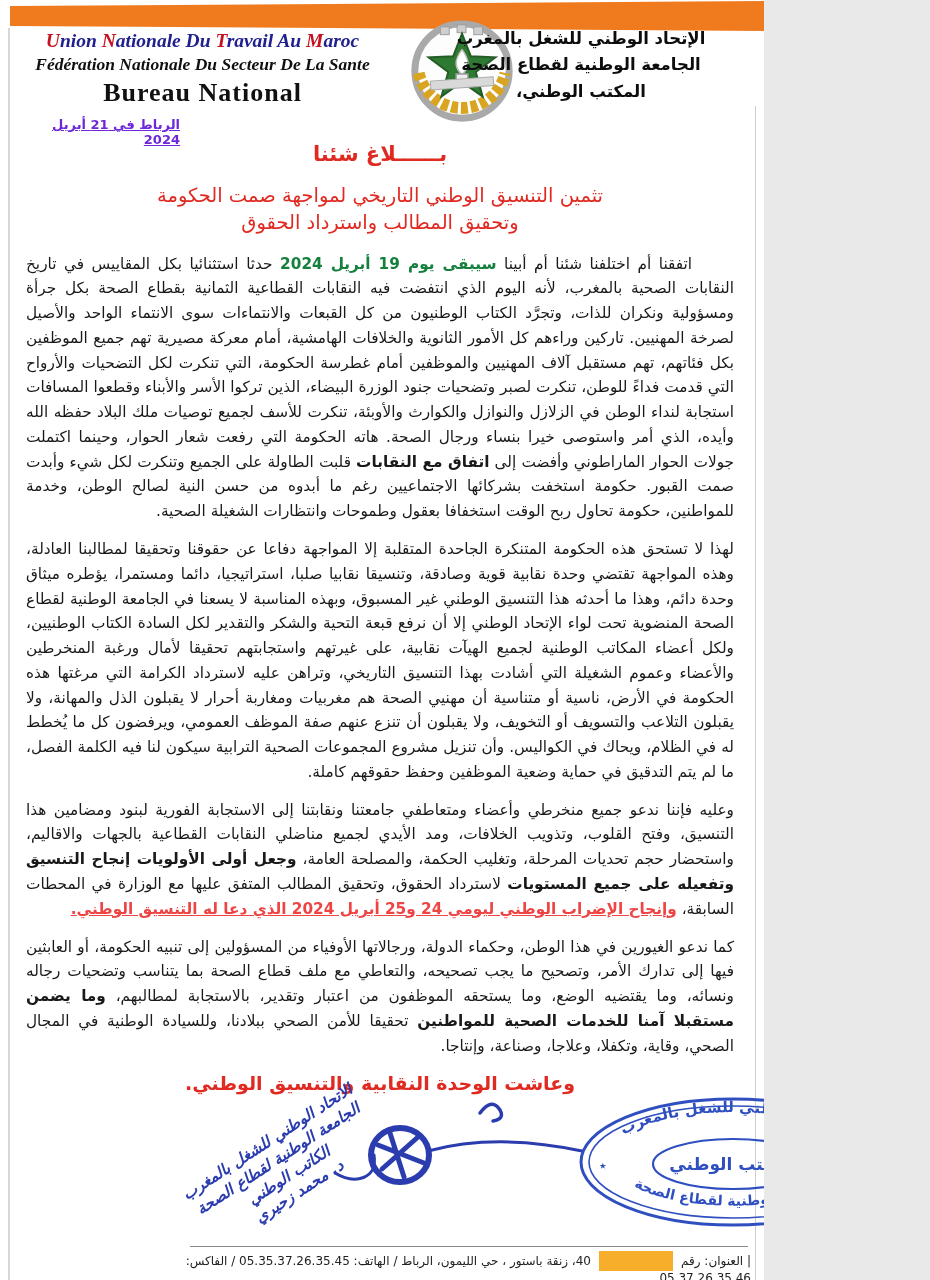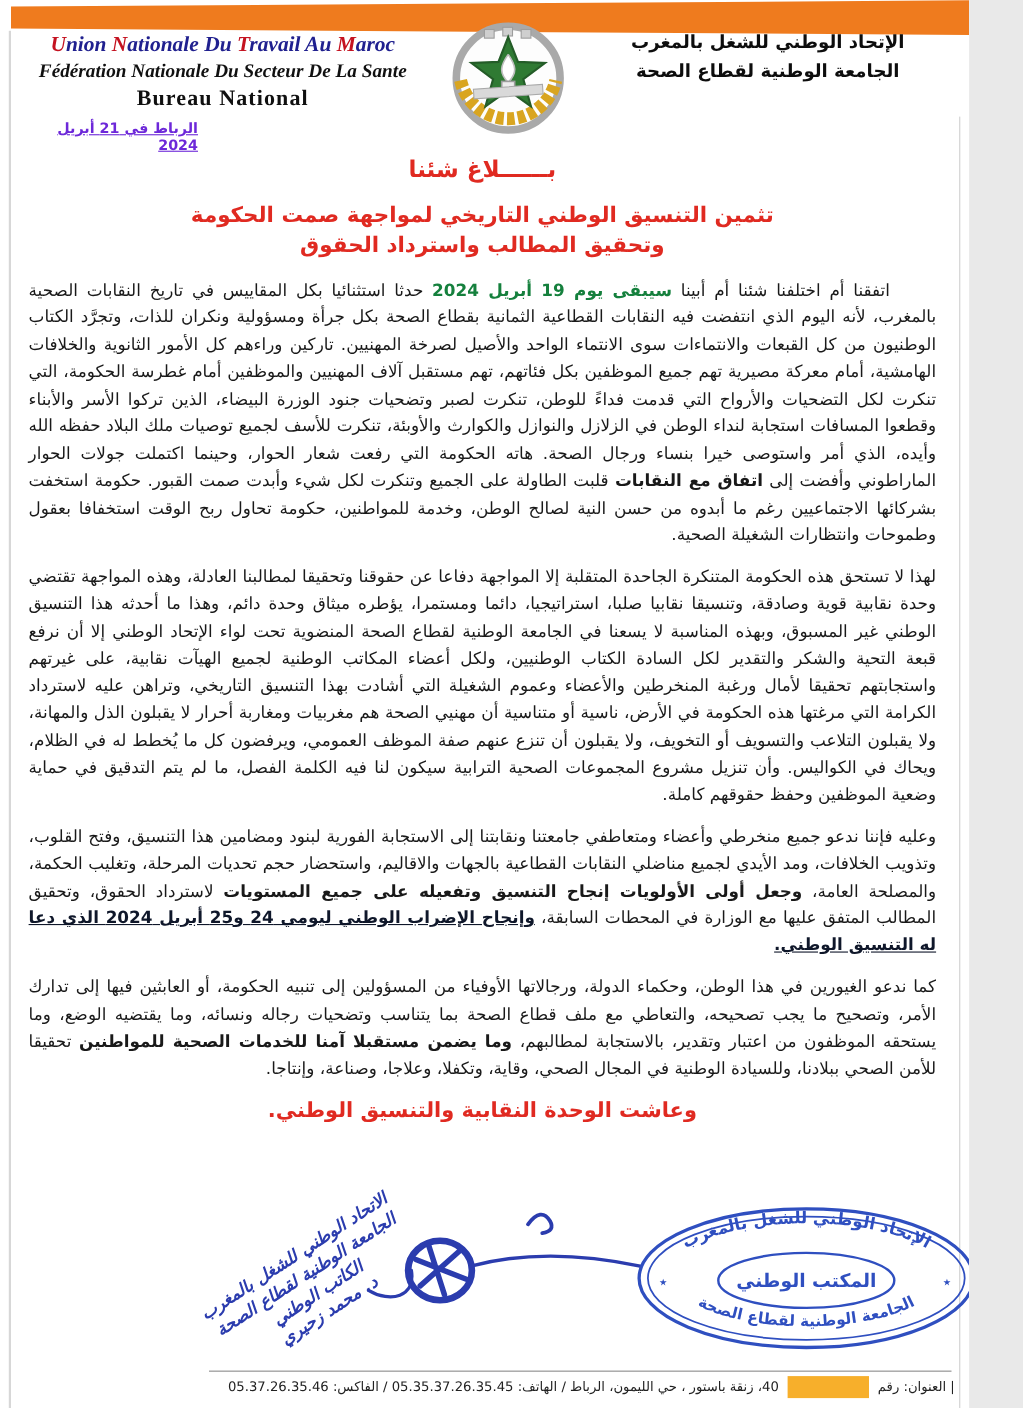--- a/index.html
+++ b/index.html
@@ -1,42 +1,42 @@
 <!DOCTYPE html>
 <html lang="ar"><head>
 <meta charset="utf-8">
 <style>
   html,body{margin:0;padding:0;}
   body{width:930px;height:1280px;background:#e9e9e9;font-family:"DejaVu Sans",sans-serif;}
-  .page{position:relative;width:881px;height:1280px;background:#ffffff;overflow:hidden;}
+  .page{position:relative;width:764px;height:1280px;background:#ffffff;overflow:hidden;}
   .edge-left{position:absolute;left:8px;top:28px;bottom:0;width:1.5px;background:#d7d7d7;}
   .edge-right{position:absolute;right:8px;top:106px;bottom:0;width:1.5px;background:#cfcfcf;}
   .band-svg{position:absolute;top:0;left:0;}
 
   
   .hdr-left{position:absolute;left:30px;top:30px;width:345px;text-align:center;}
   .fr1{font-family:"Liberation Serif",serif;font-style:italic;font-weight:bold;font-size:19.5px;color:#20208f;white-space:nowrap;}
   .fr1 .ri{color:#c41220;}
   .fr2{font-family:"Liberation Serif",serif;font-style:italic;font-weight:bold;font-size:17.5px;color:#101010;margin-top:2px;white-space:nowrap;}
-  .fr3{font-family:"Liberation Serif",serif;font-weight:bold;font-size:20px;color:#101010;margin-top:3px;letter-spacing:1px;}
+  .fr3{font-family:"Liberation Serif",serif;font-weight:bold;font-size:26px;color:#101010;margin-top:3px;letter-spacing:1px;}
   .date-line{direction:rtl;text-align:right;width:150px;margin-top:9px;font-size:13px;font-weight:bold;color:#6d28d9;
              text-decoration:underline;}
   .hdr-right{position:absolute;right:28px;top:26px;width:310px;text-align:center;direction:rtl;
              font-weight:bold;font-size:16.5px;line-height:1.6;color:#0d0d0d;}
   .logo-wrap{position:absolute;left:403px;top:16px;}
 
   
   .content{position:absolute;top:142px;left:26px;right:30px;direction:rtl;color:#191919;}
   .t-bulletin{margin:0 0 16px 0;text-align:center;color:#e02a21;font-size:21px;font-weight:bold;}
-  .t-red{margin:0;text-align:center;color:#e02a21;font-size:19.5px;font-weight:bold;line-height:1.4;}
+  .t-red{margin:0;text-align:center;color:#e02a21;font-size:19.5px;font-weight:normal;line-height:1.4;}
   .content p{margin:0 0 13px 0;font-size:15.3px;line-height:1.62;text-align:justify;}
   .content p.first{margin-top:15px;text-indent:42px;}
   .b{font-weight:bold;}
   .blue-b{font-weight:bold;color:#15803d;}
-  .red-strike{font-weight:bold;color:#0f172a;text-decoration:underline;}
+  .red-strike{font-weight:bold;color:#ef4444;text-decoration:underline;}
   .slogan{margin-top:14px;text-align:center;color:#e02a21;font-weight:bold;font-size:19px;}
 
   
   .handwriting{position:absolute;left:148px;top:1128px;width:272px;transform:rotate(-33deg);
                color:#2b3cae;font-weight:bold;font-style:italic;font-size:15.5px;line-height:1.28;
                text-align:center;direction:rtl;}
   .scribble-svg{position:absolute;left:330px;top:1093px;}
   .stamp-svg{position:absolute;left:573px;top:1094px;}
   .stamp-text{font-family:"DejaVu Sans",sans-serif;font-weight:bold;fill:#2f4fc0;}
 
@@ -75,20 +75,21 @@
       <polygon fill="#2f7a33" stroke="#245c28" stroke-width="2" points="60,18 69,41 94,42 74,57 81,82 60,67 39,82 46,57 26,42 51,41"></polygon>
       <path d="M60,34 C67,44 69,51 60,60 C51,51 53,44 60,34" fill="#ffffff" stroke="#bdbdbd" stroke-width="1.5"></path>
       <rect x="54" y="59" width="12" height="9" fill="#ededed" stroke="#9d9d9d" stroke-width="1.5"></rect>
       <rect x="28" y="64" width="64" height="9" fill="#d9d9d9" stroke="#a9a9a9" stroke-width="1" transform="rotate(-4 60 68)"></rect>
     </svg>
   </div>
 
   <div class="hdr-right" dir="rtl">
     <div>الإتحاد الوطني للشغل بالمغرب</div>
     <div>الجامعة الوطنية لقطاع الصحة</div>
+    <div>المكتب الوطني،</div>
   </div>
 
   <div class="content">
     <div class="t-bulletin">بــــــلاغ شئنا</div>
     <div class="t-red">تثمين التنسيق الوطني التاريخي لمواجهة صمت الحكومة</div>
     <div class="t-red">وتحقيق المطالب واسترداد الحقوق</div>
 
     <p class="first"><span>اتفقنا أم اختلفنا شئنا أم أبينا </span><span class="blue-b">سيبقى يوم 19 أبريل 2024</span><span> حدثا استثنائيا بكل المقاييس في تاريخ النقابات الصحية بالمغرب، لأنه اليوم الذي انتفضت فيه النقابات القطاعية الثمانية بقطاع الصحة بكل جرأة ومسؤولية ونكران للذات، وتجرَّد الكتاب الوطنيون من كل القبعات والانتماءات سوى الانتماء الواحد والأصيل لصرخة المهنيين. تاركين وراءهم كل الأمور الثانوية والخلافات الهامشية، أمام معركة مصيرية تهم جميع الموظفين بكل فئاتهم، تهم مستقبل آلاف المهنيين والموظفين أمام غطرسة الحكومة، التي تنكرت لكل التضحيات والأرواح التي قدمت فداءً للوطن، تنكرت لصبر وتضحيات جنود الوزرة البيضاء، الذين تركوا الأسر والأبناء وقطعوا المسافات استجابة لنداء الوطن في الزلازل والنوازل والكوارث والأوبئة، تنكرت للأسف لجميع توصيات ملك البلاد حفظه الله وأيده، الذي أمر واستوصى خيرا بنساء ورجال الصحة. هاته الحكومة التي رفعت شعار الحوار، وحينما اكتملت جولات الحوار الماراطوني وأفضت إلى </span><span class="b">اتفاق مع النقابات</span><span> قلبت الطاولة على الجميع وتنكرت لكل شيء وأبدت صمت القبور. حكومة استخفت بشركائها الاجتماعيين رغم ما أبدوه من حسن النية لصالح الوطن، وخدمة للمواطنين، حكومة تحاول ربح الوقت استخفافا بعقول وطموحات وانتظارات الشغيلة الصحية.</span></p>
 
     <p>لهذا لا تستحق هذه الحكومة المتنكرة الجاحدة المتقلبة إلا المواجهة دفاعا عن حقوقنا وتحقيقا لمطالبنا العادلة، وهذه المواجهة تقتضي وحدة نقابية قوية وصادقة، وتنسيقا نقابيا صلبا، استراتيجيا، دائما ومستمرا، يؤطره ميثاق وحدة دائم، وهذا ما أحدثه هذا التنسيق الوطني غير المسبوق، وبهذه المناسبة لا يسعنا في الجامعة الوطنية لقطاع الصحة المنضوية تحت لواء الإتحاد الوطني إلا أن نرفع قبعة التحية والشكر والتقدير لكل السادة الكتاب الوطنيين، ولكل أعضاء المكاتب الوطنية لجميع الهيآت نقابية، على غيرتهم واستجابتهم تحقيقا لأمال ورغبة المنخرطين والأعضاء وعموم الشغيلة التي أشادت بهذا التنسيق التاريخي، وتراهن عليه لاسترداد الكرامة التي مرغتها هذه الحكومة في الأرض، ناسية أو متناسية أن مهنيي الصحة هم مغربيات ومغاربة أحرار لا يقبلون الذل والمهانة، ولا يقبلون التلاعب والتسويف أو التخويف، ولا يقبلون أن تنزع عنهم صفة الموظف العمومي، ويرفضون كل ما يُخطط له في الظلام، ويحاك في الكواليس. وأن تنزيل مشروع المجموعات الصحية الترابية سيكون لنا فيه الكلمة الفصل، ما لم يتم التدقيق في حماية وضعية الموظفين وحفظ حقوقهم كاملة.</p>

